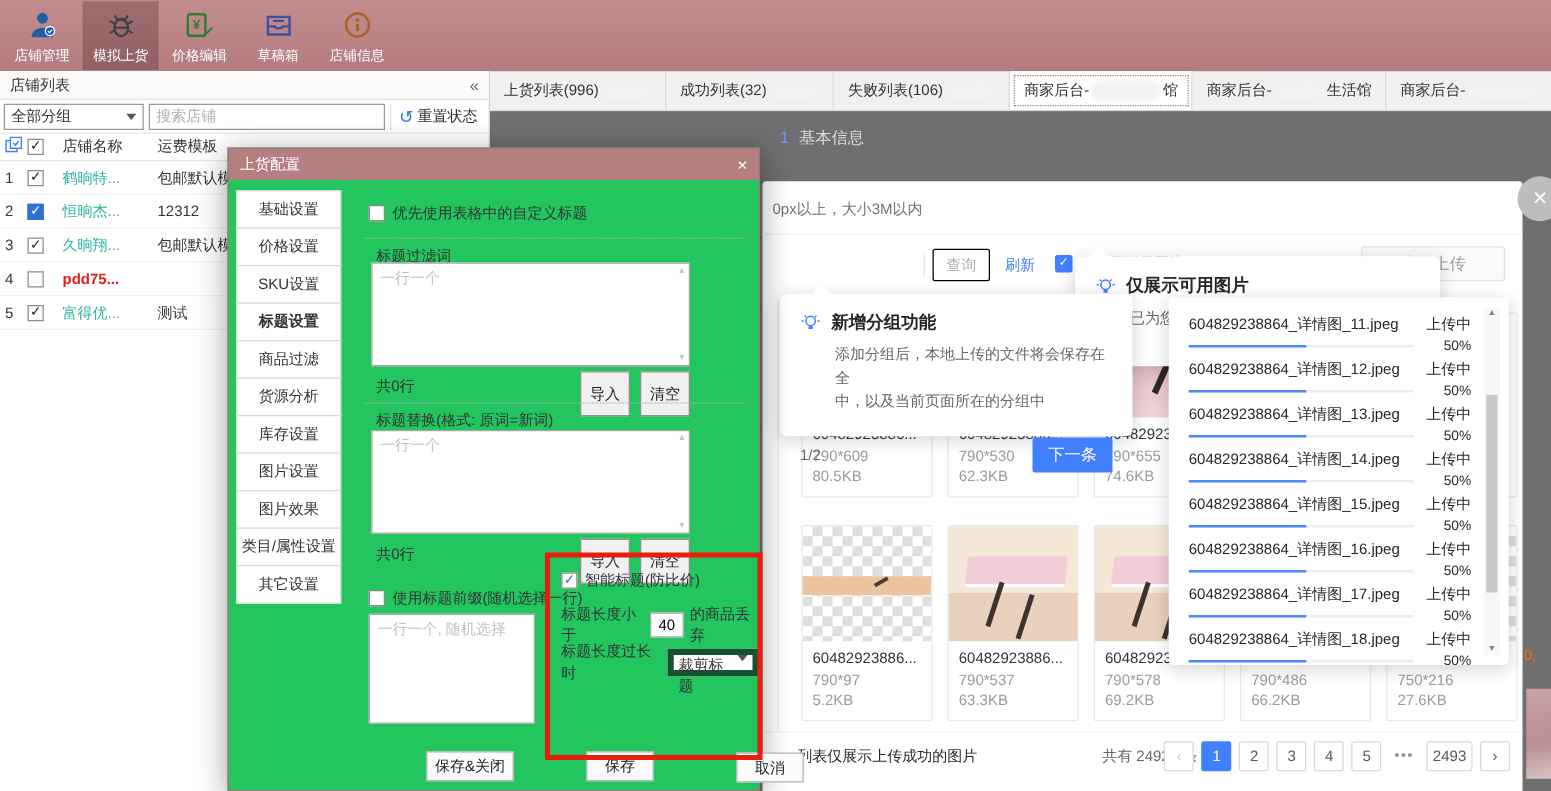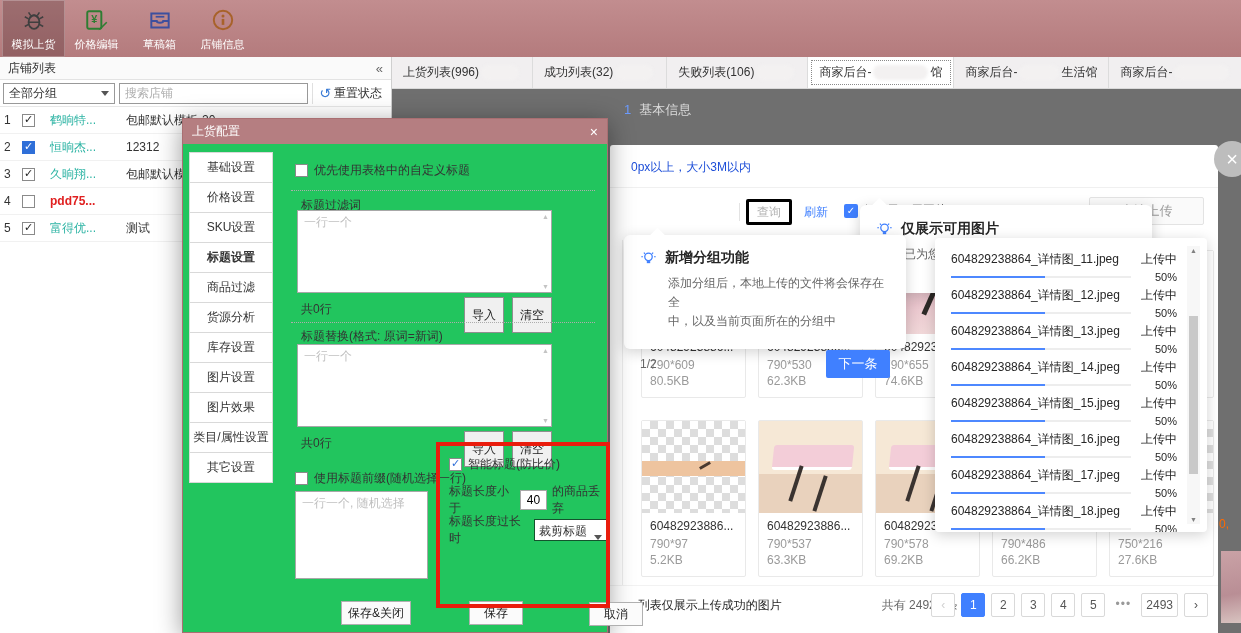--- a/index.html
+++ b/index.html
@@ -46,25 +46,25 @@
   .blob{display:inline-block;height:15px;border-radius:8px;background:#f3f1f1;filter:blur(1.5px);width:38px}
   .blob.lg{width:55px}.blob.md{width:40px}
   .overlay{position:absolute;left:0;top:32px;width:849px;height:544px;background:#6f6f6f}
   .sect{position:absolute;left:232px;top:12px;font-size:13px;color:#dcdcdc}
   .sect .n{color:#6b9bff;margin-right:8px}
   .edge-orange{position:absolute;left:827px;top:428px;color:#ff6a00;font-size:12px}
   .edge-pink{position:absolute;left:829px;top:462px;width:20px;height:72px;background:linear-gradient(170deg,#caa2a6,#b98e95 60%,#d8c3c0)}
   .close-x{position:absolute;left:822px;top:52px;width:36px;height:36px;border-radius:50%;background:#bdbdbd;color:#fff;font-size:20px;display:flex;align-items:center;justify-content:center;cursor:pointer;z-index:7}
   
   .dialog{position:absolute;left:218px;top:56px;width:608px;height:488px;background:#fff;border-radius:3px 3px 0 0;z-index:2}
-  .req{position:absolute;left:21px;top:14px;color:#1d4ed8}
+  .req{position:absolute;left:8px;top:14px;color:#737373}
   .d-div{position:absolute;left:0;top:42px;width:100%;border-top:1px solid #f0f0f0}
   .d-ctrl{position:absolute;left:0;top:52px;width:100%;height:32px}
   .vsep{position:absolute;left:129px;top:6px;width:1px;height:18px;background:#e3e3e3}
-  .qbtn{position:absolute;left:136px;top:2px;width:46px;height:26px;border:3px solid #000000;border-radius:2px;background:#fff;color:#b0b0b0;font-size:12px;cursor:pointer}
+  .qbtn{position:absolute;left:136px;top:2px;width:46px;height:26px;border:1px solid #000000;border-radius:2px;background:#fff;color:#b0b0b0;font-size:12px;cursor:pointer}
   .refresh{position:absolute;left:194px;top:7px;color:#4080ff;cursor:pointer}
   .onlycb{position:absolute;left:234px;top:5px;display:flex;align-items:center;gap:5px;cursor:pointer}
   .acb{width:14px;height:14px;background:#4080ff;border-radius:2px;color:#fff;font-size:10px;display:inline-flex;align-items:center;justify-content:center}
   .upbtn{position:absolute;right:14px;top:0;width:115px;height:28px;border:1px solid #e3e3e3;border-radius:2px;background:#fafafa;color:#9b9b9b;font-size:13px;cursor:pointer}
   .gline{position:absolute;left:12px;top:95px;width:1px;height:345px;background:#ededed}
   .grid{position:absolute;left:31px;display:flex;gap:12px}
   .g1{top:105px}.g2{top:275px}
   .card{width:105px;border:1px solid #e9e9e9;border-radius:2px;background:#fff}
   .thumb{width:103px;background:#fff}
   .g1 .thumb{height:83px}.g2 .thumb{height:92px}
@@ -142,30 +142,38 @@
   .imp1{left:185px;top:152px}.clr1{left:233px;top:152px}
   .imp2{left:185px;top:286px}.clr2{left:233px;top:286px}
   .redbox{position:absolute;left:157px;top:297px;width:174px;height:166px;border:4px solid #ea1c0d;z-index:5;pointer-events:none}
   .smartcb{left:170px;top:311px}
   .mchk{display:inline-block;width:13px;height:13px;border:1px solid #8a8a8a;background:#fff;position:relative}
   .mchk.on::after{content:"✓";position:absolute;left:1px;top:-2px;font-size:11px;color:#2f6fd8}
   .lenrow,.overrow{position:absolute;left:170px;display:flex;align-items:center;gap:5px}
   .lenrow{top:338px}
   .overrow{top:368px}
   .numin{width:27px;height:20px;border:1px solid #a8a8a8;text-align:center;font-size:12px;font-family:inherit}
-  .msel{width:76px;height:22px;border:1px solid #14532d;display:flex;align-items:flex-end;justify-content:space-between;padding:0 4px;background:#fff;cursor:pointer}
+  .msel{width:76px;height:22px;border:5px solid #14532d;display:flex;align-items:flex-start;justify-content:space-between;padding:0 4px;background:#fff;cursor:pointer}
   .mfoot-btn{position:absolute;height:24px;background:#fbfbfb;border:1px solid #b0b0b0;font-size:12px;color:#222;cursor:pointer}
   .b-sc{left:62px;top:456px;width:70px}
   .b-s{left:190px;top:456px;width:54px}
   .b-c{left:310px;top:457px;width:54px}
 </style>
 </head>
 <body>
 
 <div class="toolbar">
+  <div class="titem">
+    <svg viewBox="0 0 24 24">
+        <path d="M12 3a4 4 0 110 8 4 4 0 010-8zM4 21c0-4.2 3.5-7 8-7s8 2.8 8 7z" fill="#1d5fa4"></path>
+        <circle cx="17.5" cy="16.5" r="3.4" fill="#1d5fa4" stroke="#fff" stroke-width="1"></circle>
+        <path d="M16 16.5l1.1 1.1 2-2" stroke="#fff" stroke-width="1" fill="none"></path>
+      </svg>
+    <span>店铺管理</span>
+  </div>
   <div class="titem active">
     <svg viewBox="0 0 24 24">
         <ellipse cx="12" cy="14" rx="5" ry="6.2" fill="none" stroke="#3f3f3f" stroke-width="1.7"></ellipse>
         <path d="M8.5 9.5a4 4 0 017 0" fill="none" stroke="#3f3f3f" stroke-width="1.7"></path>
         <path d="M7 14h10M7 11l-3.5-2M7 16l-3.5 2M17 11l3.5-2M17 16l3.5 2M9 8L7 5M15 8l2-3" stroke="#3f3f3f" stroke-width="1.4" fill="none"></path>
       </svg>
     <span>模拟上货</span>
   </div>
   <div class="titem">
     <svg viewBox="0 0 24 24">
@@ -201,20 +209,32 @@
   <div class="lp-ctrl">
     <div class="wsel">
       <span>全部分组</span>
       <span class="caret"></span>
     </div>
     <input class="winput" placeholder="搜索店铺" style="">
     <div class="reset">
       <span class="ric">↺</span>
       <span>重置状态</span>
     </div>
+  </div>
+  <div class="thead">
+    <span class="c-ic"><svg width="14" height="14" viewBox="0 0 16 16">
+          <rect x="1" y="4" width="10" height="10" fill="#fff" stroke="#4080ff" stroke-width="1.3"></rect>
+          <rect x="5" y="1" width="10" height="10" fill="#fff" stroke="#4080ff" stroke-width="1.3"></rect>
+          <path d="M7.5 6l2 2 3-3.5" stroke="#4080ff" stroke-width="1.4" fill="none"></path>
+        </svg></span>
+    <span class="c-cb">
+        <span class="wincb checked"></span>
+      </span>
+    <span class="c-name">店铺名称</span>
+    <span class="c-tpl">运费模板</span>
   </div>
   <div>
 
       <div class="trow">
         <span class="c-idx">1</span>
         <span class="c-cb">
           <span class="wincb checked"></span>
         </span>
         <span class="c-name">
           <span class="nm teal">鹤晌特...</span>

